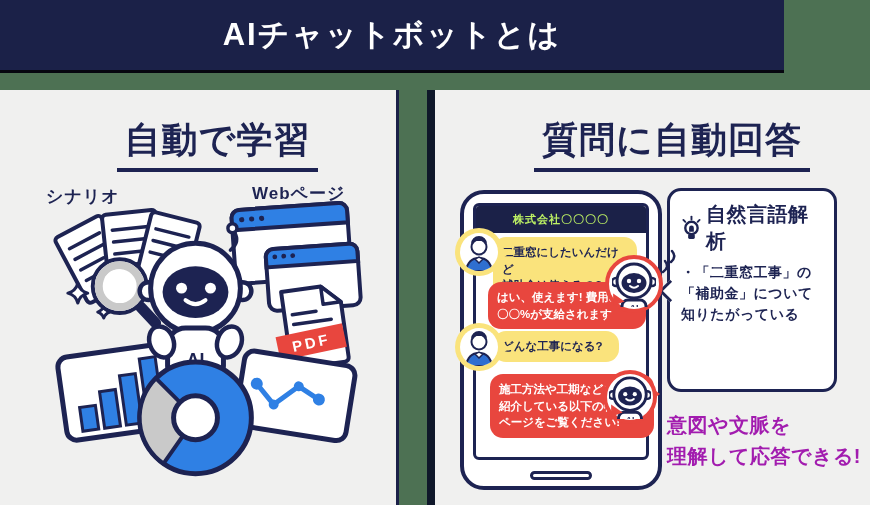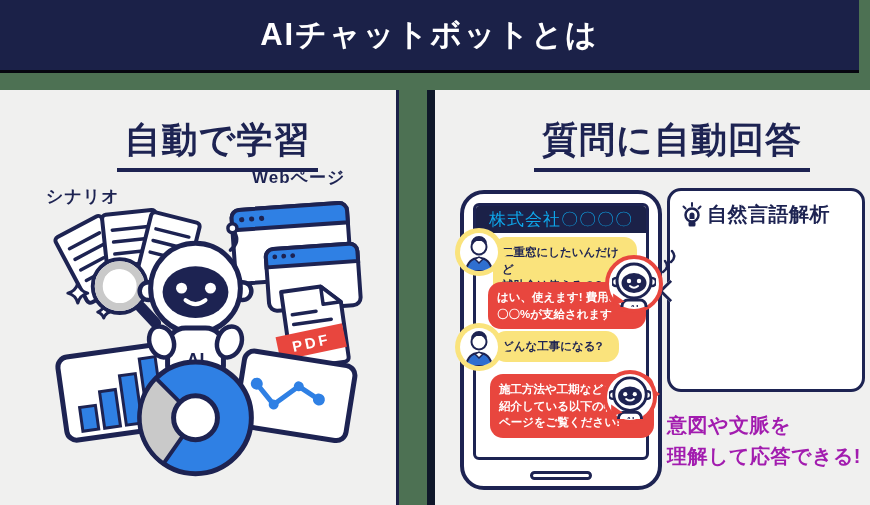--- a/index.html
+++ b/index.html
@@ -4,21 +4,21 @@
 <style>
   html,body{margin:0;padding:0;}
   body{
     width:870px;height:505px;position:relative;overflow:hidden;
     background:#4d7153;
     font-family:"Liberation Sans", sans-serif;
     color:#1d2352;
   }
   
   .top-banner{
-    position:absolute;left:0;top:0;width:859px;height:70px;
+    position:absolute;left:0;top:0;width:784px;height:70px;
     background:#1b2148;border-bottom:3px solid #06060f;
     display:flex;align-items:center;justify-content:center;
   }
   .top-banner h1{
     margin:0;color:#ffffff;font-size:31px;font-weight:800;letter-spacing:2px;
   }
   
   .panel{
     position:absolute;top:90px;bottom:0;background:#f0f0ef;
   }
@@ -26,37 +26,37 @@
   .panel-right{left:427px;right:0;border-left:8px solid #0f172a;}
   .panel-title-wrap{position:absolute;left:0;right:0;top:26px;text-align:center;margin-left:39px;}
   .panel-title{
     display:inline-block;font-size:36px;font-weight:800;color:#1d2352;
     border-bottom:4px solid #1d2352;padding:0 8px 3px;letter-spacing:1px;
   }
   .illu-label{
     position:absolute;font-size:17px;font-weight:800;color:#1d2352;letter-spacing:1px;
   }
   .lbl-scenario{left:46px;top:95px;}
-  .lbl-web{left:252px;top:76px;}
+  .lbl-web{left:252px;top:92px;}
   .lbl-pdf{left:301px;top:252px;font-size:18px;letter-spacing:2px;}
   .illustration{position:absolute;left:0;top:85px;width:399px;height:330px;}
   
   .phone{
     position:absolute;left:25px;top:100px;width:202px;height:300px;
     background:#ffffff;border:4px solid #1d2352;border-radius:24px;box-sizing:border-box;
   }
   .phone-screen{
     position:absolute;left:9px;right:9px;top:9px;bottom:26px;
     background:#ffffff;border:3px solid #1d2352;border-radius:6px;
     overflow:hidden;box-sizing:border-box;
   }
   .phone-screen-header{
     height:27px;background:#1b2148;display:flex;align-items:center;justify-content:center;
   }
-  .phone-screen-header span{color:#0ea5e9;font-size:17px;font-weight:400;letter-spacing:1px;}
+  .phone-screen-header span{color:#bef264;font-size:11px;font-weight:700;letter-spacing:1px;}
   .home-button{
     position:absolute;left:50%;bottom:6px;transform:translateX(-50%);
     width:62px;height:9px;border:3px solid #1d2352;border-radius:6px;background:#fff;box-sizing:border-box;
   }
   
   .avatar{
     position:absolute;width:48px;height:48px;border-radius:50%;
     background:#fae37c;display:flex;align-items:center;justify-content:center;z-index:5;
   }
   .avatar::after{
@@ -90,21 +90,21 @@
   .bot-avatar::after{
     content:"";position:absolute;left:-2px;bottom:-4px;
     border:7px solid transparent;border-top:10px solid #e8463e;
     transform:rotate(35deg);
   }
   .bot-avatar1{left:170px;top:165px;width:58px;height:58px;}
   .bot-avatar2{left:168px;top:280px;width:54px;height:54px;}
   .squiggle{position:absolute;left:224px;top:158px;z-index:7;}
   
   .analysis-box{
-    position:absolute;left:232px;top:98px;width:198px;height:204px;
+    position:absolute;left:232px;top:98px;width:170px;height:204px;
     background:#ffffff;border:3px solid #1d2352;border-radius:14px;box-sizing:border-box;
     padding:10px 11px;
   }
   .analysis-notch{
     position:absolute;left:-8px;top:92px;width:13px;height:13px;background:#ffffff;
     border-left:3px solid #1d2352;border-bottom:3px solid #1d2352;transform:rotate(45deg);
   }
   .analysis-title-row{display:flex;align-items:center;gap:4px;}
   .analysis-title{font-size:20px;font-weight:800;color:#1d2352;letter-spacing:0.5px;}
   .analysis-bullet{
@@ -326,17 +326,20 @@
       <svg width="22" height="26" viewBox="0 0 22 26">
         <line x1="11" y1="4" x2="11" y2="1" stroke="#1d2352" stroke-width="2" stroke-linecap="round"></line>
         <line x1="4.5" y1="6.5" x2="2.5" y2="4.5" stroke="#1d2352" stroke-width="2" stroke-linecap="round"></line>
         <line x1="17.5" y1="6.5" x2="19.5" y2="4.5" stroke="#1d2352" stroke-width="2" stroke-linecap="round"></line>
         <circle cx="11" cy="13" r="6.5" fill="none" stroke="#1d2352" stroke-width="2.5"></circle>
         <path d="M8.5,13 a2.5,2.5 0 0 1 5,0 v4 h-5 z" fill="#1d2352"></path>
         <rect x="7.5" y="19.5" width="7" height="5" rx="1.5" fill="#1d2352"></rect>
       </svg>
       <span class="analysis-title">自然言語解析</span>
     </div>
+    <p class="analysis-bullet">・「二重窓工事」の
+「補助金」について
+知りたがっている</p>
   </div>
 
   <div class="conclusion">意図や文脈を
 理解して応答できる!</div>
 </div>
 
 </body></html>

